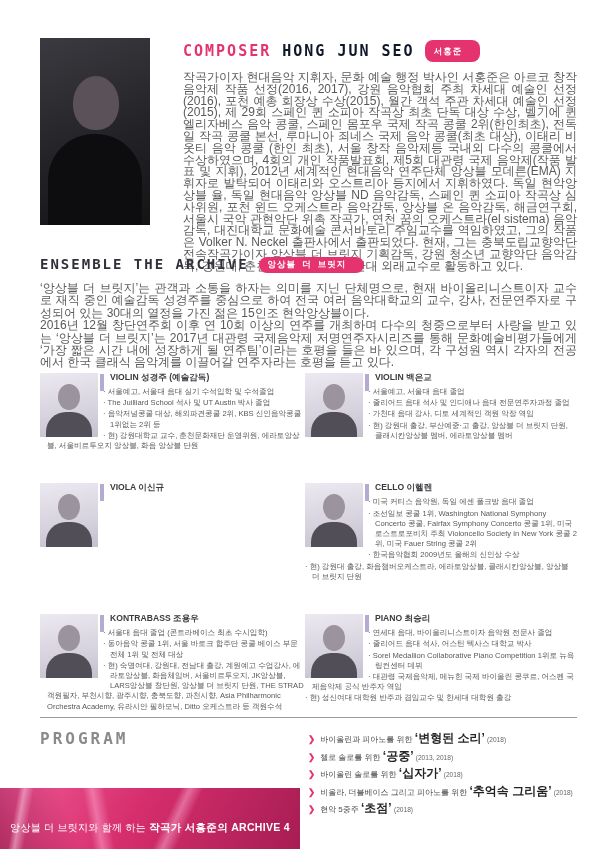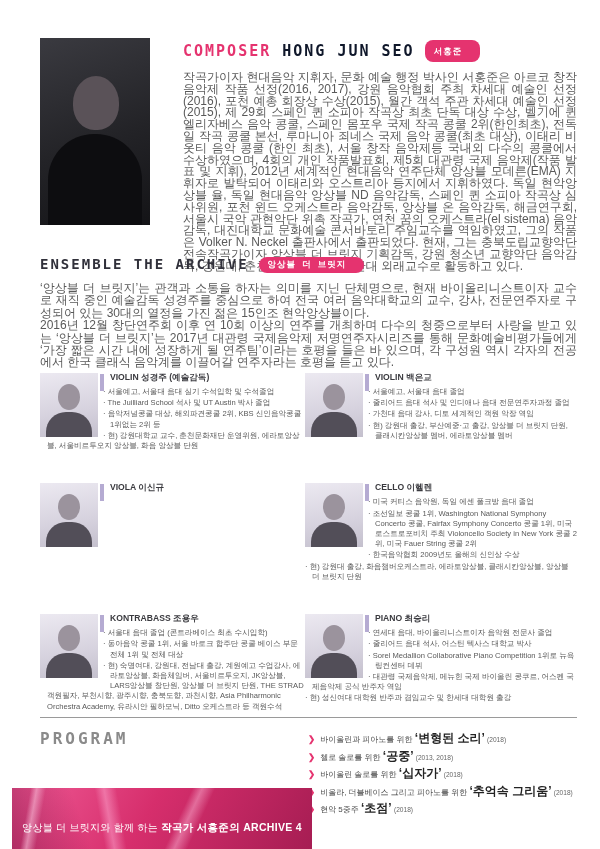--- a/index.html
+++ b/index.html
@@ -64,21 +64,21 @@
   
   .divider{position:absolute;top:717px;left:40px;width:537px;height:0;border-top:1px solid #9a9a9a;}
   .program-heading{position:absolute;top:729px;left:40px;font-size:16px;color:#8a8a8a;letter-spacing:3px;}
   .program-list{position:absolute;top:733px;left:308px;width:292px;margin:0;padding:0;list-style:none;}
   .program-list li{white-space:nowrap;margin-bottom:5.5px;font-size:8px;color:#4a4a4a;line-height:11px;}
   .p-arrow{color:#e5336f;font-weight:bold;font-size:8.5px;margin-right:5px;}
   .p-title{font-weight:bold;color:#232323;font-size:12px;}
   .p-year{font-size:6.6px;color:#666;}
   
   .banner{
-    position:absolute;left:12px;top:788px;width:300px;height:61px;overflow:hidden;
+    position:absolute;left:0;top:788px;width:300px;height:61px;overflow:hidden;
     background:
       linear-gradient(100deg, rgba(255,255,255,0) 6%, rgba(255,200,225,0.55) 8%, rgba(255,255,255,0) 11%),
       linear-gradient(80deg, rgba(255,255,255,0) 30%, rgba(255,170,210,0.5) 33%, rgba(255,255,255,0) 37%),
       linear-gradient(115deg, rgba(255,255,255,0) 55%, rgba(255,190,220,0.45) 58%, rgba(255,255,255,0) 62%),
       linear-gradient(70deg, rgba(120,10,60,0.5) 0%, rgba(255,255,255,0) 25%),
       linear-gradient(120deg,#ef5a95 0%,#d62e6c 45%,#a61d53 100%);
   }
   .banner-text{
     position:absolute;left:0;right:0;bottom:14px;text-align:center;
     color:#fff;font-size:10px;letter-spacing:0.3px;white-space:nowrap;

